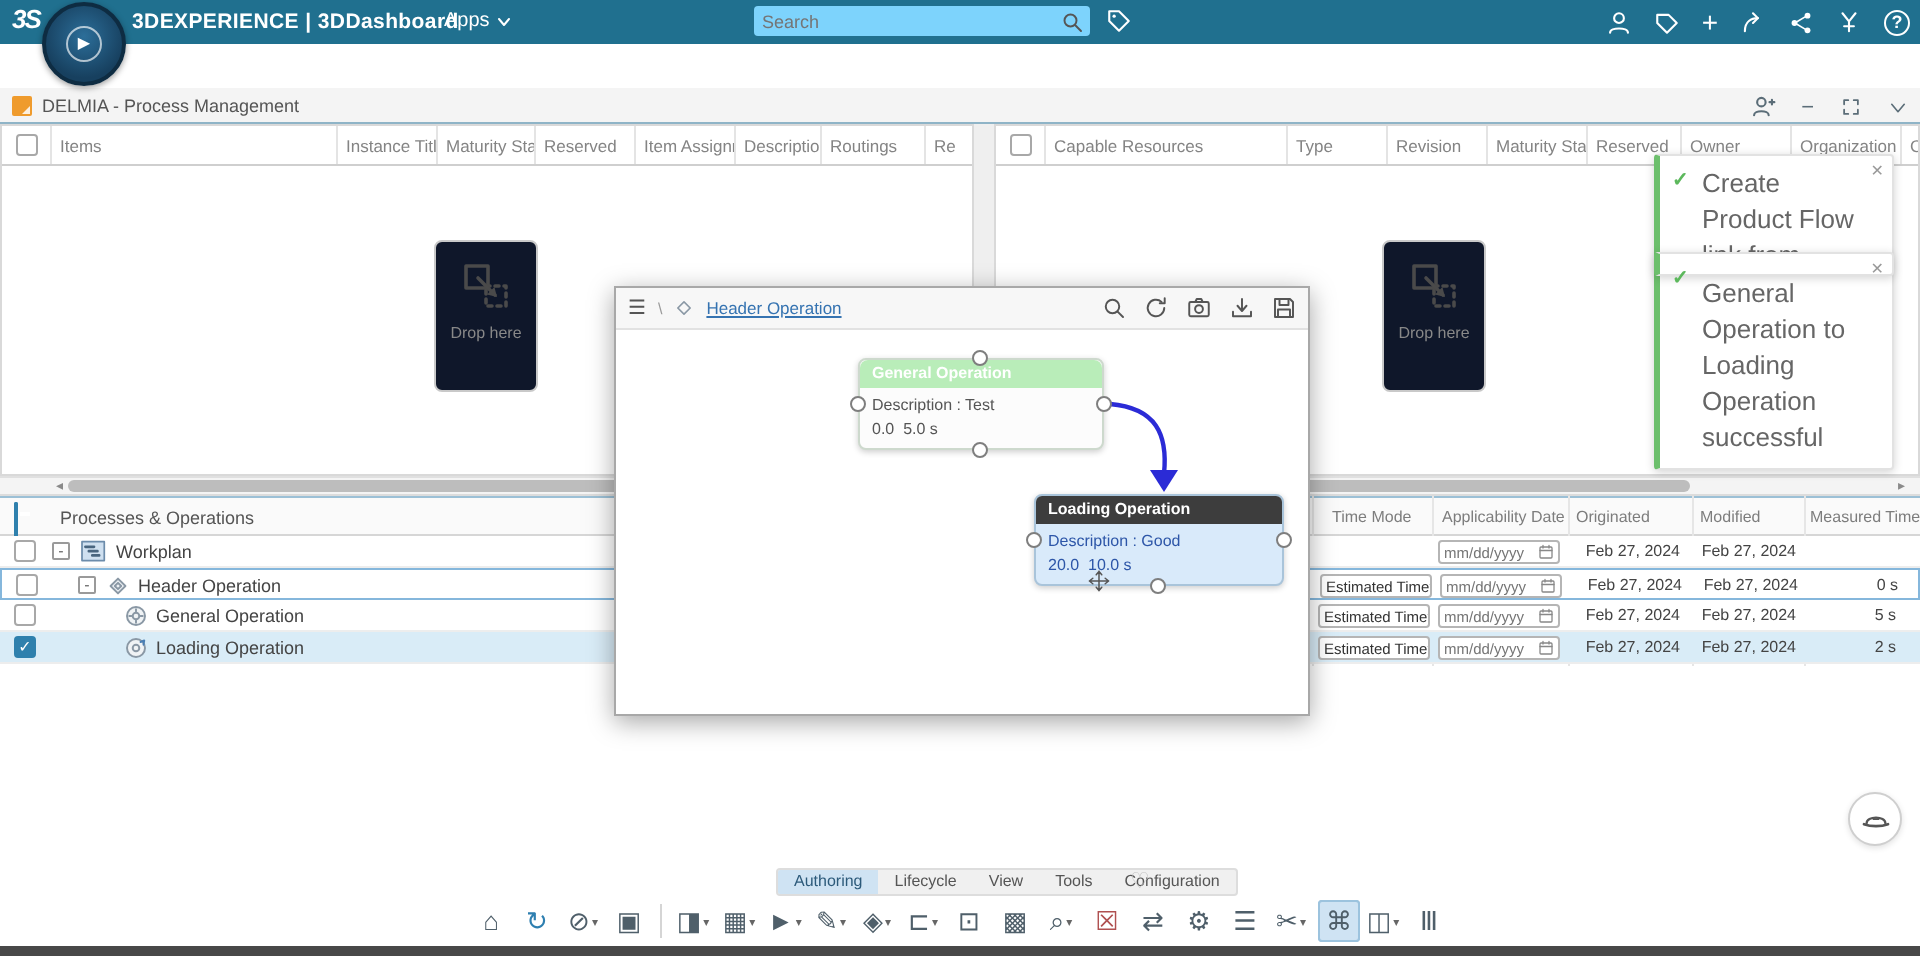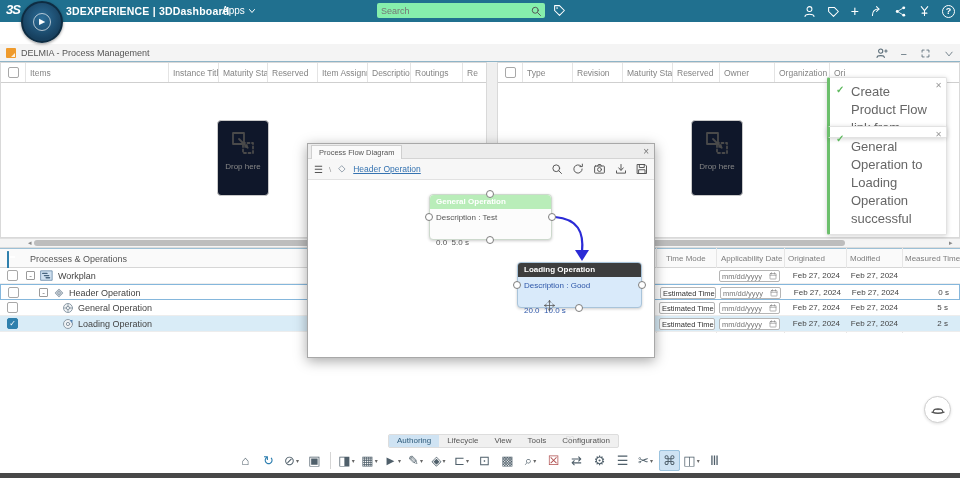--- a/index.html
+++ b/index.html
@@ -7,21 +7,21 @@
 #stage{position:relative;width:960px;height:478px;background:#fff;overflow:hidden;font-family:"Liberation Sans",sans-serif}
 .abs{position:absolute}
 svg.ic{display:block;fill:none;stroke:currentColor;stroke-width:1.3;stroke-linecap:round;stroke-linejoin:round}
 
 .topbar{position:absolute;left:0;top:0;width:960px;height:24px;background:#20708f;color:#fff}
 .brand{position:absolute;left:66px;top:5px;font-size:10.5px;font-weight:bold;letter-spacing:.2px}
 .apps{position:absolute;left:222px;top:5px;font-size:10px;display:flex;align-items:center;gap:3px}
 .logo3ds{position:absolute;left:6px;top:2px;font-size:13px;font-style:italic;font-weight:bold;letter-spacing:-1px}
 .compass{position:absolute;left:21px;top:1px;width:42px;height:42px;border-radius:50%;background:radial-gradient(circle at 50% 40%,#2c6e99 0%,#17405f 70%);border:2px solid #0e2c42;z-index:6;box-shadow:0 1px 3px rgba(0,0,0,.4)}
 .compass .ring{position:absolute;left:10px;top:10px;width:18px;height:18px;border:1.5px solid rgba(255,255,255,.65);border-radius:50%;color:#fff;font-size:8px;text-align:center;line-height:16px}
-.searchbox{position:absolute;left:377px;top:3px;width:168px;height:15px;background:#86efac;border-radius:2px;display:flex;align-items:center}
+.searchbox{position:absolute;left:377px;top:3px;width:168px;height:15px;background:#7dd3fc;border-radius:2px;display:flex;align-items:center}
 .searchbox input{flex:1;border:0;outline:none;background:transparent;font-size:9px;color:#555;padding:0 4px;font-family:inherit}
 .topicons{position:absolute;right:5px;top:0;height:22px;display:flex;align-items:center;gap:11px;color:#fff}
 
 .tabbar{position:absolute;left:0;top:22px;width:960px;height:22px;background:#fff}
 .hamb{font-size:13px;color:#444}
 .mgatab{position:absolute;left:70px;top:26px;font-size:10px;color:#555;display:flex;gap:8px;align-items:center}
 .mgaline{position:absolute;left:64px;top:41px;width:58px;height:2px;background:#2f80ad}
 .plus{position:absolute;left:124px;top:25px;font-size:13px;color:#444}
 .tabicons{position:absolute;right:6px;top:25px;display:flex;gap:12px;color:#3f5e6e}
 
@@ -62,21 +62,21 @@
 .dlgTitle{position:relative;height:15px;background:#ececec;border-bottom:1px solid #d4d4d4}
 .dlgTab{position:absolute;left:3px;top:1px;height:14px;background:#fafafa;border:1px solid #cfcfcf;border-bottom:none;padding:0 7px;font-size:7.5px;line-height:13px;color:#555}
 .dlgClose{position:absolute;right:5px;top:1px;font-size:10px;color:#777;line-height:13px}
 .dlgBar{height:21px;background:#f7f7f7;border-bottom:1px solid #e2e2e2;display:flex;align-items:center;padding:0 6px;gap:6px}
 .dlgLink{font-size:8.5px;color:#3573b1;text-decoration:underline}
 .dlgBar .ri{display:flex;gap:9px;color:#555;margin-left:auto;align-items:center}
 .canvas{position:relative;height:177px;background:#fff;overflow:hidden}
 .node{position:absolute;border-radius:4px;box-shadow:0 1px 3px rgba(0,0,0,.2);z-index:1}
 .nhead{height:14px;border-radius:4px 4px 0 0;color:#fff;font-weight:bold;font-size:8px;line-height:14px;padding-left:6px;white-space:nowrap;overflow:hidden}
 .nbody{font-size:8px;padding:4px 0 0 6px;border-radius:0 0 4px 4px}
-.ntimes{white-space:pre;margin-top:16px}
+.ntimes{white-space:pre;margin-top:3px}
 .anchor{position:absolute;width:8px;height:8px;border:1.5px solid #7e7e7e;background:#fff;border-radius:50%;z-index:3}
 
 .toast{position:absolute;left:827px;width:120px;background:#fff;border:1px solid #e2e2e2;border-left:3px solid #6cbf6c;border-radius:2px;box-shadow:0 1px 5px rgba(0,0,0,.18);padding:5px 14px 5px 21px;z-index:30}
 .toast .msg{font-size:13px;color:#666;line-height:1.4}
 .toast .chk{position:absolute;left:6px;top:6px;color:#5cb85c;font-size:10px;font-weight:bold}
 .toast .x{position:absolute;right:4px;top:3px;color:#999;font-size:8px}
 
 .btabs{position:absolute;left:388px;top:434px;height:14px;display:flex;border:1px solid #ddd;background:#f0f0f0;border-radius:2px;overflow:hidden}
 .btab{font-size:8px;color:#555;line-height:12px;padding:0 8px;white-space:nowrap}
 .btab.active{background:#cfe3f3;color:#2c5a7a}
@@ -209,20 +209,21 @@
       <div class="hcell" style="flex:1;border-right:none">Re</div>
     </div>
   </div>
   <div class="abs" style="left:487px;top:62px;width:10px;height:176px;background:#efefef"></div>
   
   <div class="panel" style="left:497px;width:463px">
     <div class="thead">
       <div class="hcell" style="width:25px;display:flex;justify-content:center;padding-top:4px">
           <span class="cb"></span>
         </div>
+      <div class="hcell" style="width:121px">Capable Resources</div>
       <div class="hcell" style="width:50px">Type</div>
       <div class="hcell" style="width:50px">Revision</div>
       <div class="hcell" style="width:50px">Maturity State</div>
       <div class="hcell" style="width:47px">Reserved</div>
       <div class="hcell" style="width:55px">Owner</div>
       <div class="hcell" style="width:55px">Organization</div>
       <div class="hcell" style="flex:1;border-right:none">Ori</div>
     </div>
   </div>
 
@@ -371,24 +372,20 @@
     <span class="x">✕</span>
     <div class="msg">Create Product Flow link from General Operation to Loading Operation successful</div>
   </div>
   <div class="toast" style="top:126px">
     <span class="chk">✓</span>
     <span class="x">✕</span>
   </div>
 
   
   <div class="dialog">
-    <div class="dlgTitle">
-      <span class="dlgTab">Process Flow Diagram</span>
-      <span class="dlgClose">×</span>
-    </div>
     <div class="dlgBar">
       <span style="font-size:10px;color:#555">☰</span>
       <span style="font-size:8px;color:#999">\</span>
       <svg class="ic" width="10" height="10" viewBox="0 0 16 16" style="color:#8a98a5">
           <rect x="4.5" y="4.5" width="7" height="7" transform="rotate(45 8 8)"></rect>
         </svg>
       <span class="dlgLink">Header Operation</span>
       <span class="ri">
         <svg class="ic" width="12" height="12" viewBox="0 0 16 16">
             <circle cx="7" cy="7" r="4.5"></circle>

